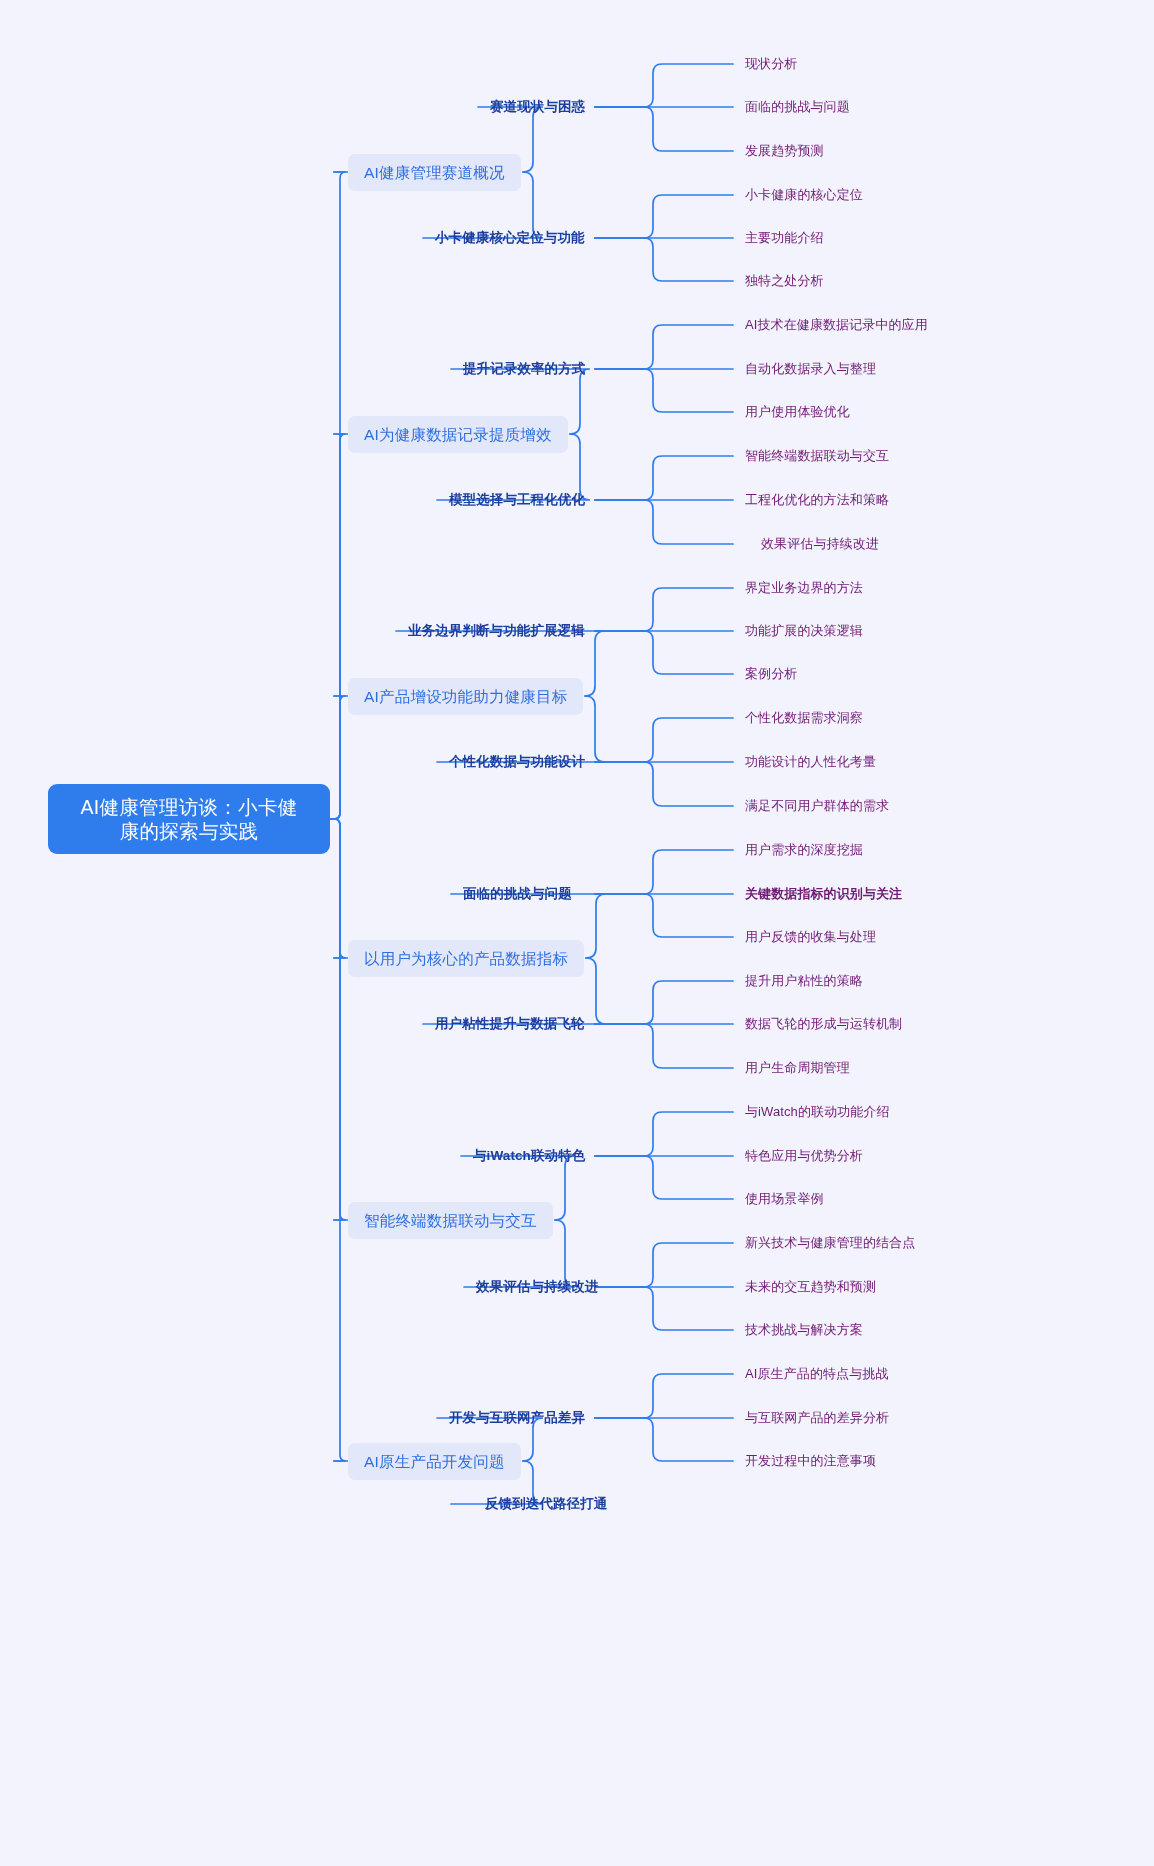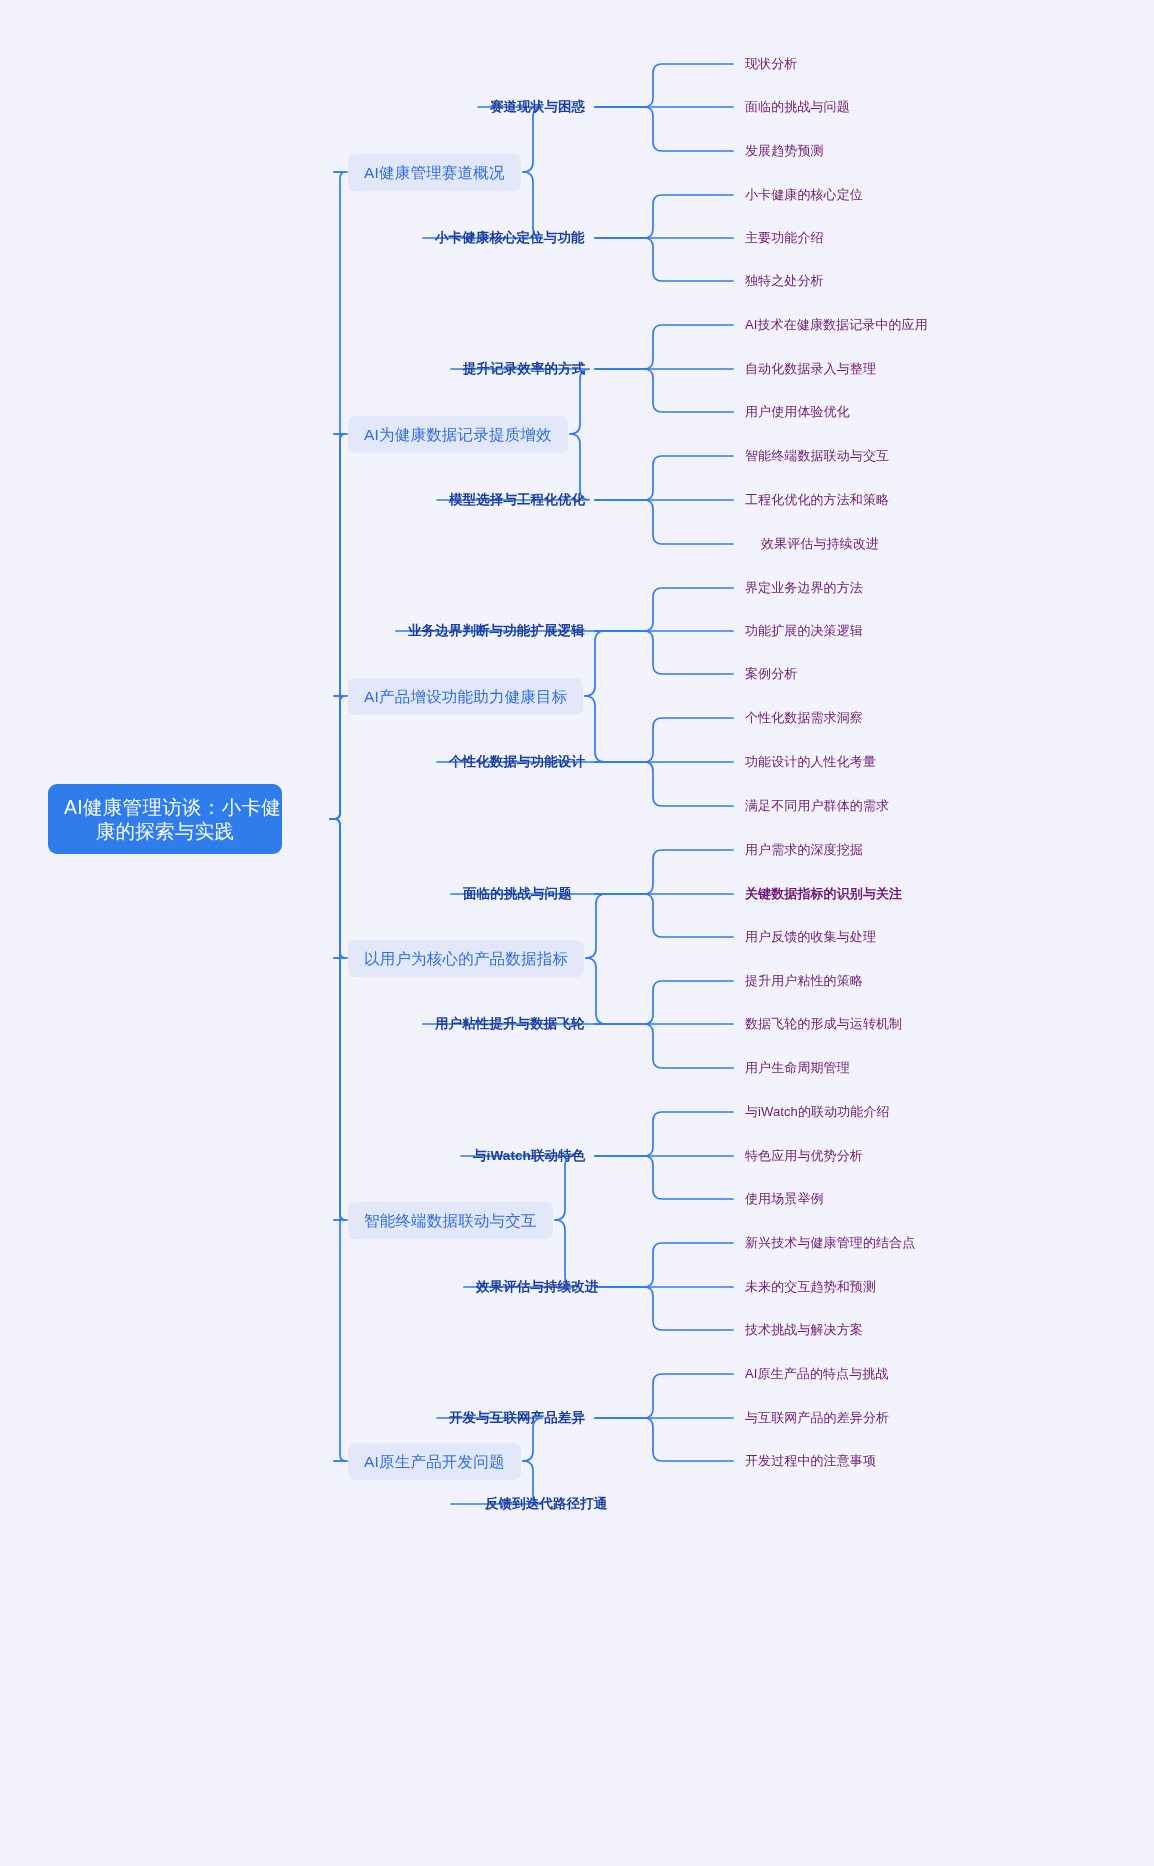--- a/index.html
+++ b/index.html
@@ -120,21 +120,21 @@
       <path d="M 595 1287 H 644 Q 653 1287 653 1296 V 1321 Q 653 1330 662 1330 H 733" fill="none" stroke="#2f7ded" stroke-width="1.7" stroke-linecap="round"></path>
       <path d="M 330 819 H 334 Q 340 819 340 825 V 1455 Q 340 1461 346 1461 H 334" fill="none" stroke="#2f7ded" stroke-width="1.7" stroke-linecap="round"></path>
       <path d="M 334 1461 H 348" fill="none" stroke="#2f7ded" stroke-width="1.7" stroke-linecap="round"></path>
       <path d="M 523 1461 H 523 Q 533 1461 533 1451 V 1428 Q 533 1418 543 1418 H 437" fill="none" stroke="#2f7ded" stroke-width="1.7" stroke-linecap="round"></path>
       <path d="M 595 1418 H 644 Q 653 1418 653 1409 V 1383 Q 653 1374 662 1374 H 733" fill="none" stroke="#2f7ded" stroke-width="1.7" stroke-linecap="round"></path>
       <path d="M 595 1418 H 733" fill="none" stroke="#2f7ded" stroke-width="1.7" stroke-linecap="round"></path>
       <path d="M 595 1418 H 644 Q 653 1418 653 1427 V 1452 Q 653 1461 662 1461 H 733" fill="none" stroke="#2f7ded" stroke-width="1.7" stroke-linecap="round"></path>
       <path d="M 523 1461 H 523 Q 533 1461 533 1471 V 1494 Q 533 1504 543 1504 H 451" fill="none" stroke="#2f7ded" stroke-width="1.7" stroke-linecap="round"></path>
     </svg>
   <div id="node-layer">
-      <div class="node root" style="left: 48px; width: 234px; top: 783.5px;"><span>AI健康管理访谈：小卡健</span><span class="line2">康的探索与实践</span></div>
+      <div class="node root" style="left: 48px; width: 282px; top: 783.5px;"><span>AI健康管理访谈：小卡健</span><span class="line2">康的探索与实践</span></div>
       <div class="node lvl1" style="top: 153.5px; left: 348px;">AI健康管理赛道概况</div>
       <div class="node lvl2" style="top: 96.5px; left: 490px;">赛道现状与困惑</div>
       <div class="node lvl3" style="top: 54px; left: 745px;">现状分析</div>
       <div class="node lvl3" style="top: 97px; left: 745px;">面临的挑战与问题</div>
       <div class="node lvl3" style="top: 141px; left: 745px;">发展趋势预测</div>
       <div class="node lvl2" style="top: 227.5px; left: 435px;">小卡健康核心定位与功能</div>
       <div class="node lvl3" style="top: 185px; left: 745px;">小卡健康的核心定位</div>
       <div class="node lvl3" style="top: 228px; left: 745px;">主要功能介绍</div>
       <div class="node lvl3" style="top: 271px; left: 745px;">独特之处分析</div>
       <div class="node lvl1" style="top: 415.5px; left: 348px;">AI为健康数据记录提质增效</div>

